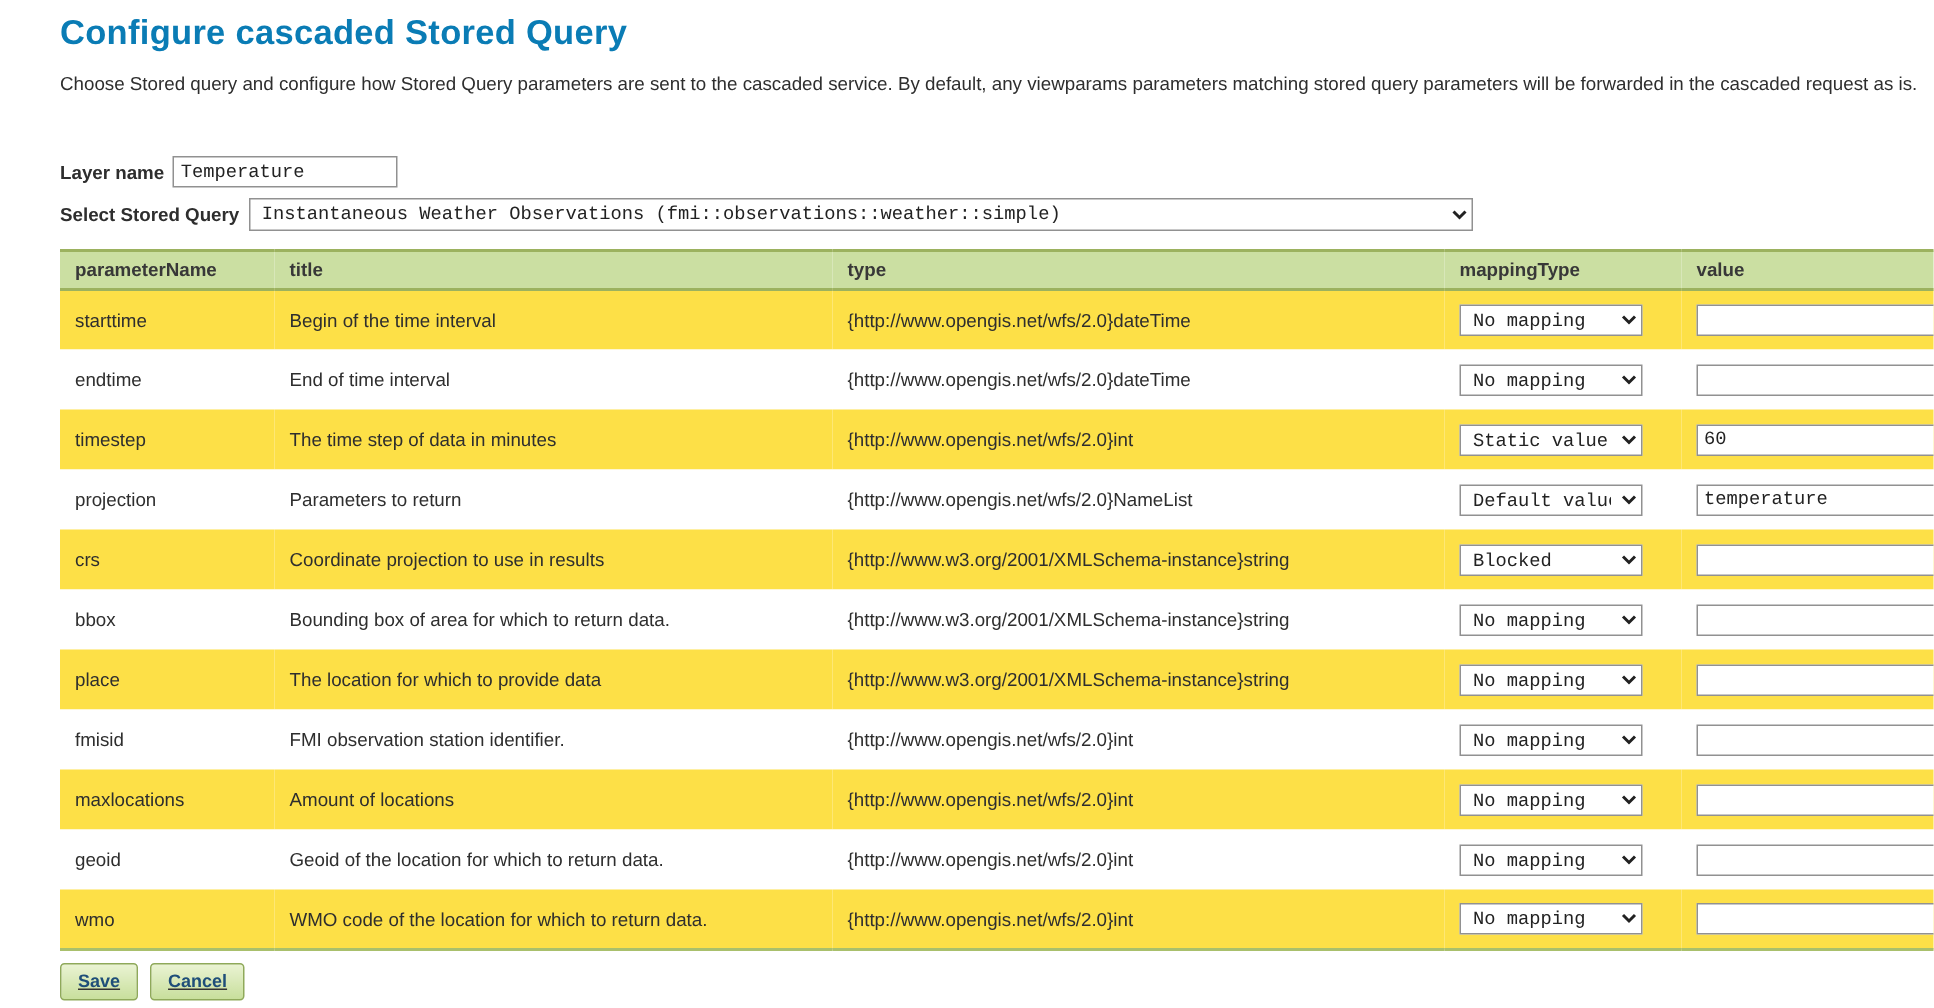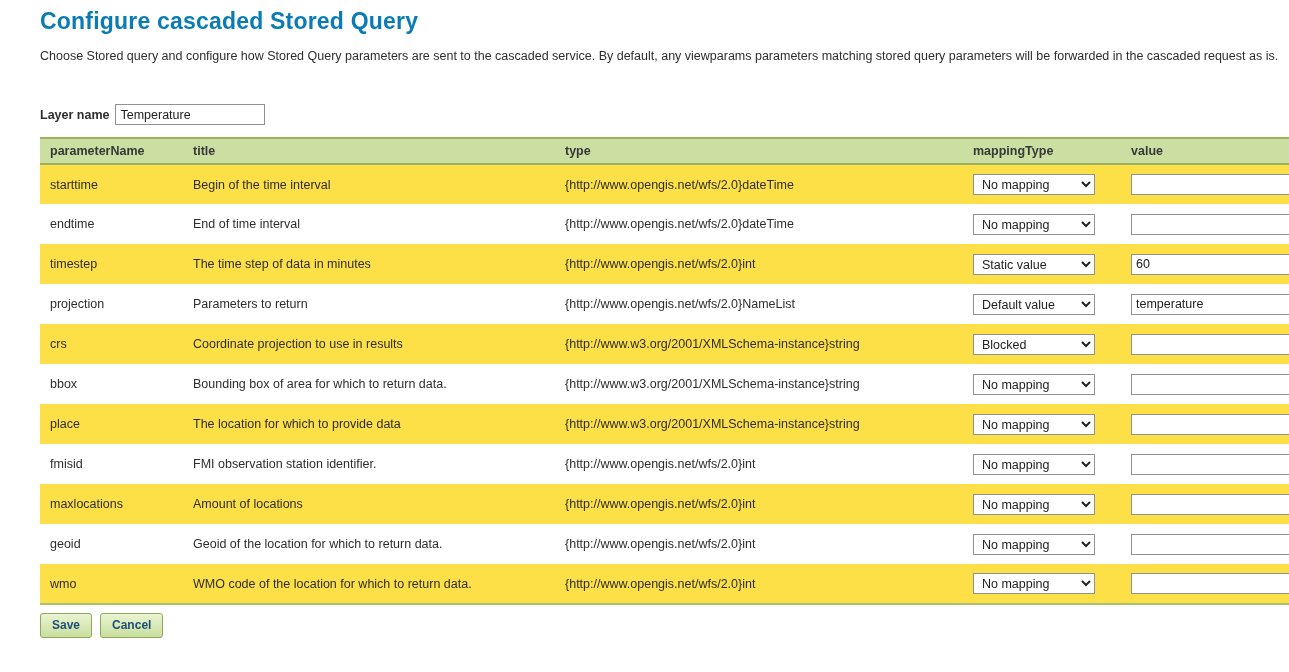--- a/index.html
+++ b/index.html
@@ -31,21 +31,21 @@
 
   .form-line {
     display: flex;
     align-items: center;
     gap: 6px;
     margin: 0 0 7px 0;
   }
   .form-line label { color: #2e2e2e; white-space: nowrap; font-weight: bold; }
 
   input[type="text"], select {
-    font-family: Liberation Sans, sans-serif;
+    font-family: Liberation Mono, monospace;
     font-size: 12.5px;
     border: 1px solid #919191;
     background: #ffffff;
     color: #222;
     padding: 2px 4px;
     height: 21px;
   }
   .layer-name-input { width: 150px; }
   .stored-query-select { width: 816px; height: 22px; }
 
@@ -85,20 +85,21 @@
   .col-mapping { width: 158px; }
   .col-value   { width: 192px; }
 
   td .mapping-select { width: 122px; }
   td .value-input    { width: 164px; }
 
   .buttons-row {
     margin: 8px 0 0 8px;
     display: flex;
     gap: 8px;
+    text-decoration: underline;
   }
   .btn {
     display: inline-block;
     padding: 4px 11px 5px 11px;
     background: linear-gradient(#eaf3d3, #c8df9c);
     border: 1px solid #8fa95a;
     border-radius: 3px;
     color: #1f4e79;
     font-weight: bold;
     font-size: 12px;
@@ -113,20 +114,26 @@
 
   <h1 class="page-title">Configure cascaded Stored Query</h1>
 
   <p class="description">Choose Stored query and configure how Stored Query parameters are sent to the cascaded service. By default, any viewparams parameters matching stored query parameters will be forwarded in the cascaded request as is.</p>
 
   <div class="form-line">
     <label>Layer name</label>
     <input type="text" class="layer-name-input" value="Temperature" style="">
   </div>
 
+  <div class="form-line">
+    <label>Select Stored Query</label>
+    <select class="stored-query-select">
+      <option>Instantaneous Weather Observations (fmi::observations::weather::simple)</option>
+    </select>
+  </div>
 
   <table class="param-table">
     <thead>
       <tr>
         <th class="col-param">parameterName</th>
         <th class="col-title">title</th>
         <th class="col-type">type</th>
         <th class="col-mapping">mappingType</th>
         <th class="col-value">value</th>
       </tr>

